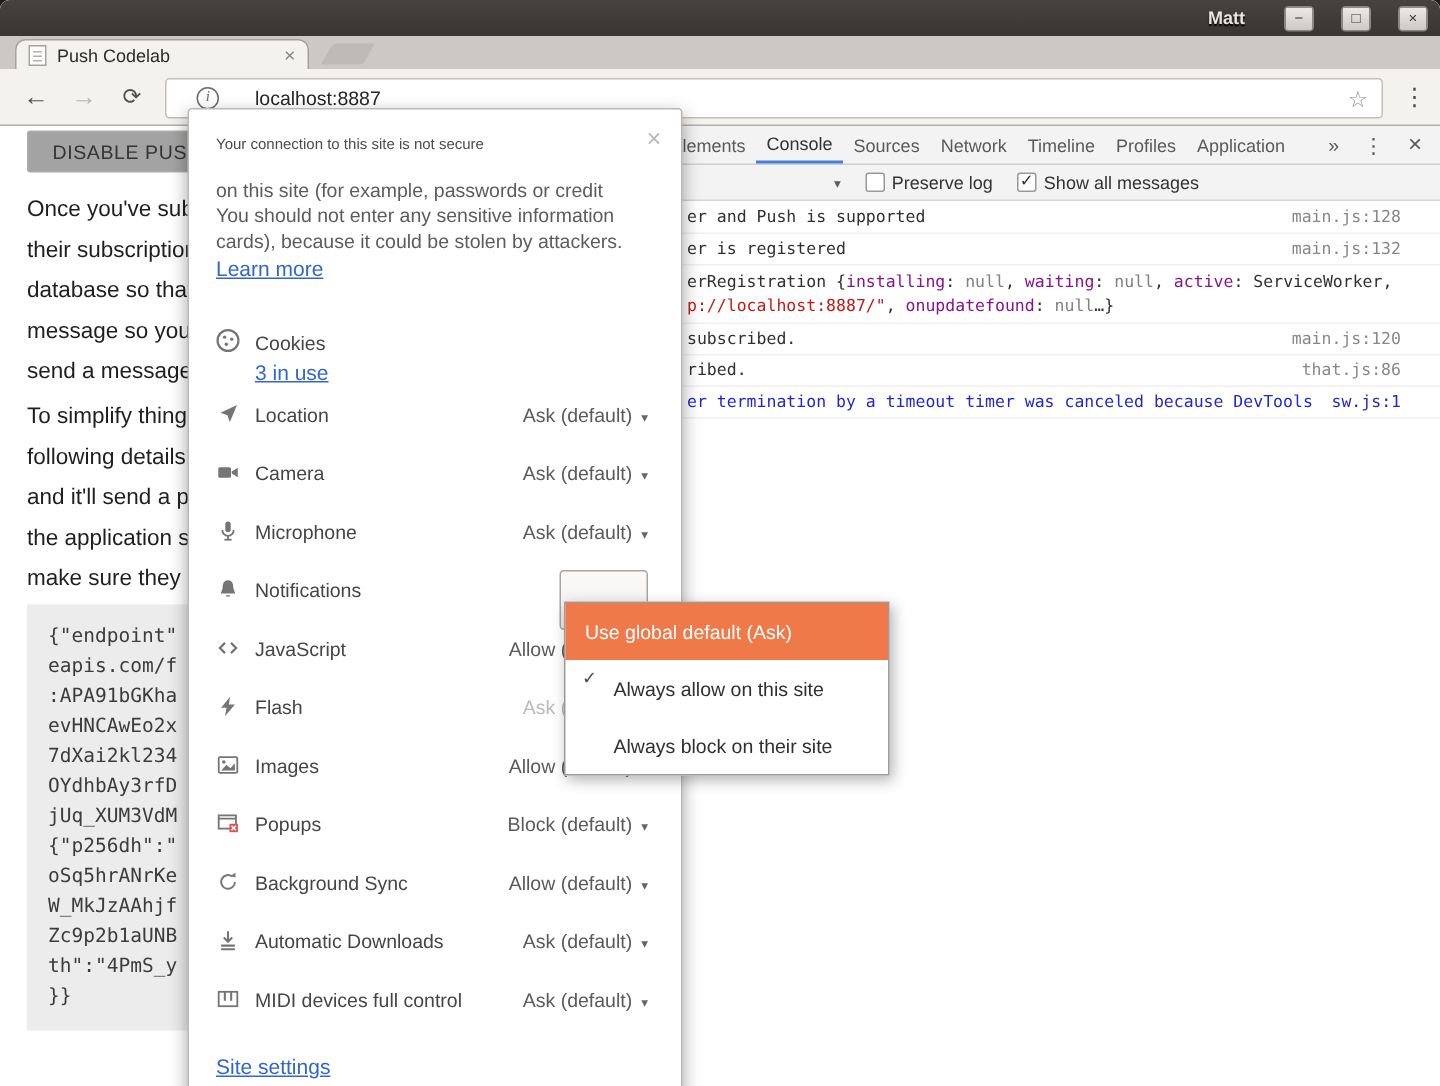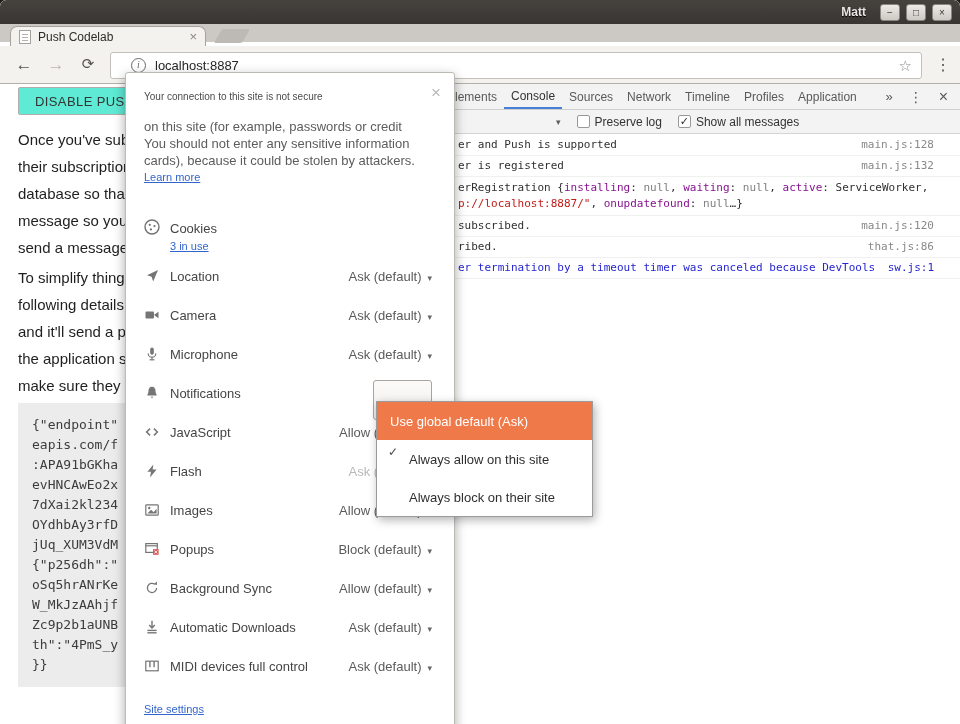--- a/index.html
+++ b/index.html
@@ -1,45 +1,45 @@
 <!DOCTYPE html>
 <html><head>
 <meta charset="utf-8">
 <style>
   *{margin:0;padding:0;box-sizing:border-box}
   html,body{width:960px;height:724px;overflow:hidden;background:#1e1c1a;font-family:"Liberation Sans",sans-serif}
   .window{position:relative;width:960px;height:724px;background:#fff;overflow:hidden;border-radius:6px 6px 0 0}
 
   
-  .titlebar{position:absolute;top:0;left:0;right:0;height:24px;background:linear-gradient(#46433f,#383532);display:flex;align-items:center;justify-content:flex-end;gap:6px;padding-right:8px;border-radius:6px 6px 0 0}
+  .titlebar{position:absolute;top:0;left:0;right:0;height:24px;background:linear-gradient(#46433f,#383532);display:flex;align-items:center;justify-content:flex-end;gap:18px;padding-right:8px;border-radius:6px 6px 0 0}
   .tb-user{color:#e8e6e3;font-size:12px;font-weight:bold;margin-right:8px;text-shadow:0 1px 1px #000}
   .tb-btn{width:20px;height:17px;border:1px solid #8a8680;border-radius:3px;background:linear-gradient(#ebe9e6,#cdcac5);color:#3e3b37;font-size:10px;line-height:15px;text-align:center}
 
   
-  .tabstrip{position:absolute;top:24px;left:0;right:0;height:18px;background:#ccc8c3}
+  .tabstrip{position:absolute;top:24px;left:0;right:0;height:28px;background:#ccc8c3}
   .tab{position:absolute;left:10px;top:2px;width:196px;height:20px;background:#f4f2ef;border:1px solid #a6a29d;border-bottom:none;border-radius:7px 7px 0 0;display:flex;align-items:center;padding:0 8px}
   .favicon{position:relative;width:12px;height:14px;background:#fdfdfd;border:1px solid #a5a29d;margin-right:7px;flex:none}
   .favicon::after{content:"";position:absolute;left:2px;right:2px;top:3px;height:1px;background:#b5b2ae;box-shadow:0 3px 0 #b5b2ae,0 6px 0 #b5b2ae}
   .tab-title{font-size:12px;color:#2e2c29;flex:1;white-space:nowrap;overflow:hidden}
   .tab-close{color:#8a8782;font-size:13px;line-height:13px}
   .newtab{position:absolute;left:218px;top:5px;width:28px;height:14px;background:#bdb9b4;transform:skewX(-30deg);border-radius:2px}
 
   
   .toolbar{position:absolute;top:46px;left:0;right:0;height:38px;background:#f4f2ef;border-bottom:1px solid #b3afa9}
   .nav{position:absolute;top:9px;width:24px;text-align:center;font-size:17px;color:#55524e}
   .nav.back{left:12px}.nav.fwd{left:44px;color:#bab6b1}.nav.reload{left:76px;font-size:15px}
   .omnibox{position:absolute;left:110px;top:6px;width:812px;height:27px;background:#fff;border:1px solid #c3bfba;border-radius:3px;display:flex;align-items:center}
   .info-icon{width:15px;height:15px;border:1.5px solid #6b6b6b;border-radius:50%;color:#6b6b6b;font-size:10px;line-height:12px;text-align:center;margin-left:20px;font-family:"Liberation Serif",serif;font-style:italic;flex:none}
-  .url{margin-left:9px;font-size:13px;color:#262626;flex:1;white-space:nowrap}
+  .url{margin-left:24px;font-size:13px;color:#262626;flex:1;white-space:nowrap}
   .star{color:#908d88;font-size:15px;margin-right:9px}
   .menu-dots{position:absolute;right:6px;top:9px;width:22px;text-align:center;font-size:16px;color:#55524e}
 
   
   .webpage{position:absolute;top:84px;left:0;width:437px;bottom:0;background:#fff;overflow:hidden}
-  .disable-btn{position:absolute;left:18px;top:3px;height:28px;padding:0 16px;font-size:13px;letter-spacing:.4px;color:#343434;background:#5eead4;border:1px solid #b1aeaa;border-radius:2px;font-family:"Liberation Sans",sans-serif;white-space:nowrap}
+  .disable-btn{position:absolute;left:18px;top:3px;height:28px;padding:0 16px;font-size:13px;letter-spacing:.4px;color:#343434;background:#a3a3a3;border:1px solid #b1aeaa;border-radius:2px;font-family:"Liberation Sans",sans-serif;white-space:nowrap}
   .para{position:absolute;left:18px;font-size:15px;color:#1f1f1f;line-height:27px;white-space:nowrap}
   .para.p1{top:42px}.para.p2{top:180px}
   .codeblock{position:absolute;left:18px;top:319px;width:412px;background:#ececec;padding:12px 14px;font-family:"DejaVu Sans Mono",monospace;font-size:13px;line-height:20px;color:#3c3c3c}
   .codeblock .ln{white-space:pre}
 
   
   .devtools{position:absolute;top:84px;left:437px;right:0;bottom:0;background:#fff;border-left:1px solid #a9a5a0}
   .dt-tabs{height:26px;background:#f3f3f3;border-bottom:1px solid #cfcfcf;display:flex;align-items:stretch;padding-left:2px}
   .dt-tab{padding:0 7px;font-size:12px;color:#5a5a5a;display:flex;align-items:center;white-space:nowrap}
   .dt-tab.selected{color:#333;border-bottom:2px solid #4580d6}
@@ -58,21 +58,21 @@
   .tok-plain{color:#303030}
   .tok-key{color:#881391}
   .tok-null{color:#808080}
   .tok-string{color:#c41a16}
 
   
   .sec-popup{position:absolute;left:125px;top:72px;width:330px;height:662px;background:#fff;border:1px solid #bdbab6;border-radius:3px;box-shadow:0 4px 12px rgba(0,0,0,.35);z-index:10}
   .sp-close{position:absolute;top:12px;right:13px;color:#b9b9b9;font-size:17px;line-height:15px}
   .sp-title{position:absolute;top:18px;left:18px;font-size:10px;color:#4c4c4c;white-space:nowrap}
   .sp-body{position:absolute;top:45px;left:18px;font-size:13px;color:#5c5c5c;line-height:17px}
-  .sp-link{font-size:11px;color:#3366cc;text-decoration:underline;cursor:pointer}
+  .sp-link{font-size:14px;color:#3366cc;text-decoration:underline;cursor:pointer}
   .sp-learn{position:absolute;top:98px;left:18px}
   .sp-cookie-icon{position:absolute;left:17px;top:145px;width:18px;height:18px;color:#757575}
   .sp-cookies-label{position:absolute;left:44px;top:148px;font-size:13px;color:#454545}
   .sp-cookies-link{position:absolute;left:44px;top:167px}
   .perm-rows{position:absolute;top:184px;left:0;right:0}
   .perm-row{position:relative;height:39px}
   .perm-icon{position:absolute;left:18px;top:11px;width:16px;height:16px;color:#757575}
   .perm-label{position:absolute;left:44px;top:12px;font-size:13px;color:#454545;white-space:nowrap}
   .perm-value{position:absolute;right:22px;top:12px;font-size:13px;color:#5a5a5a;white-space:nowrap;cursor:pointer}
   .perm-value .caret{font-size:9px;margin-left:6px;color:#666}

